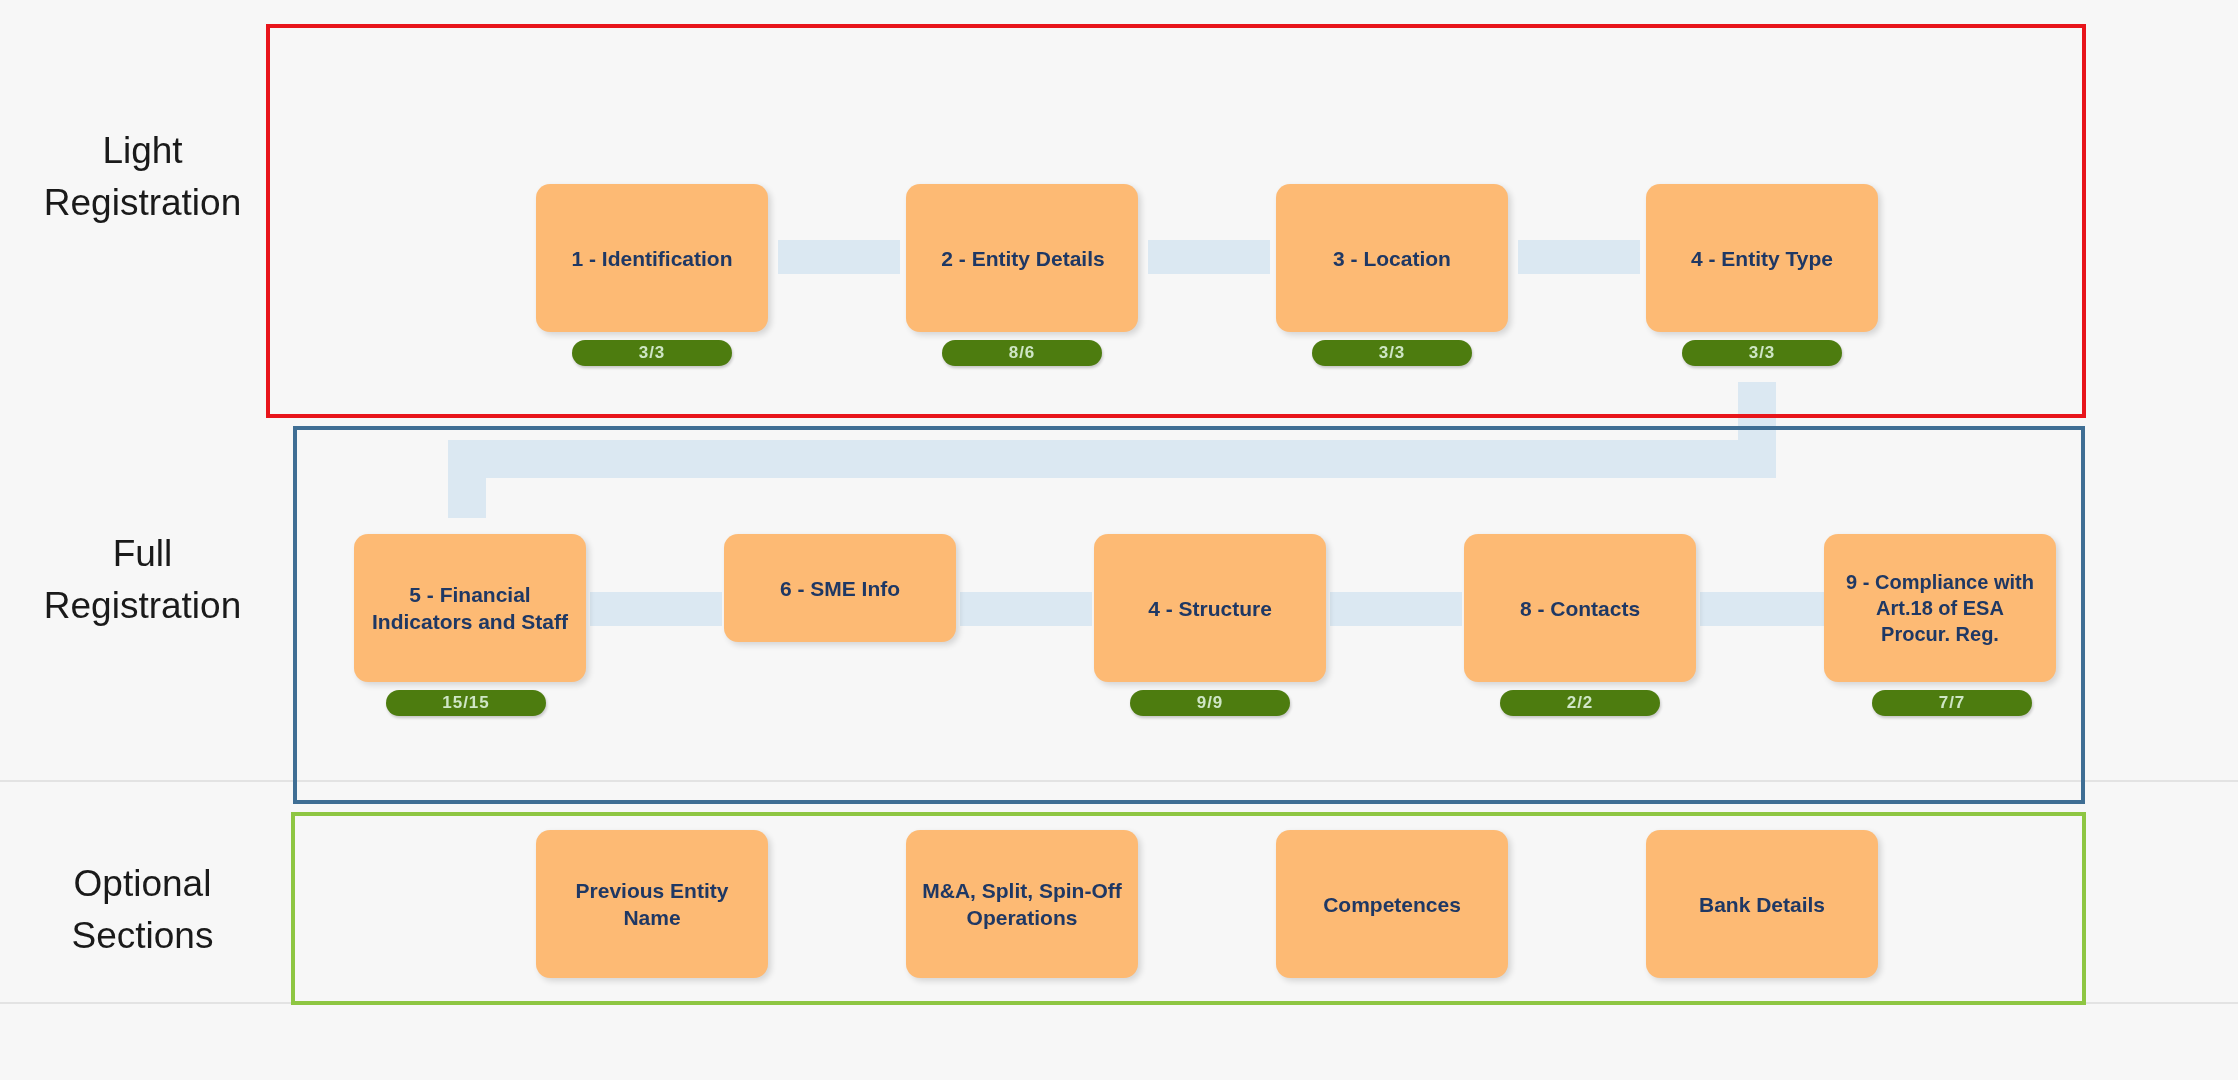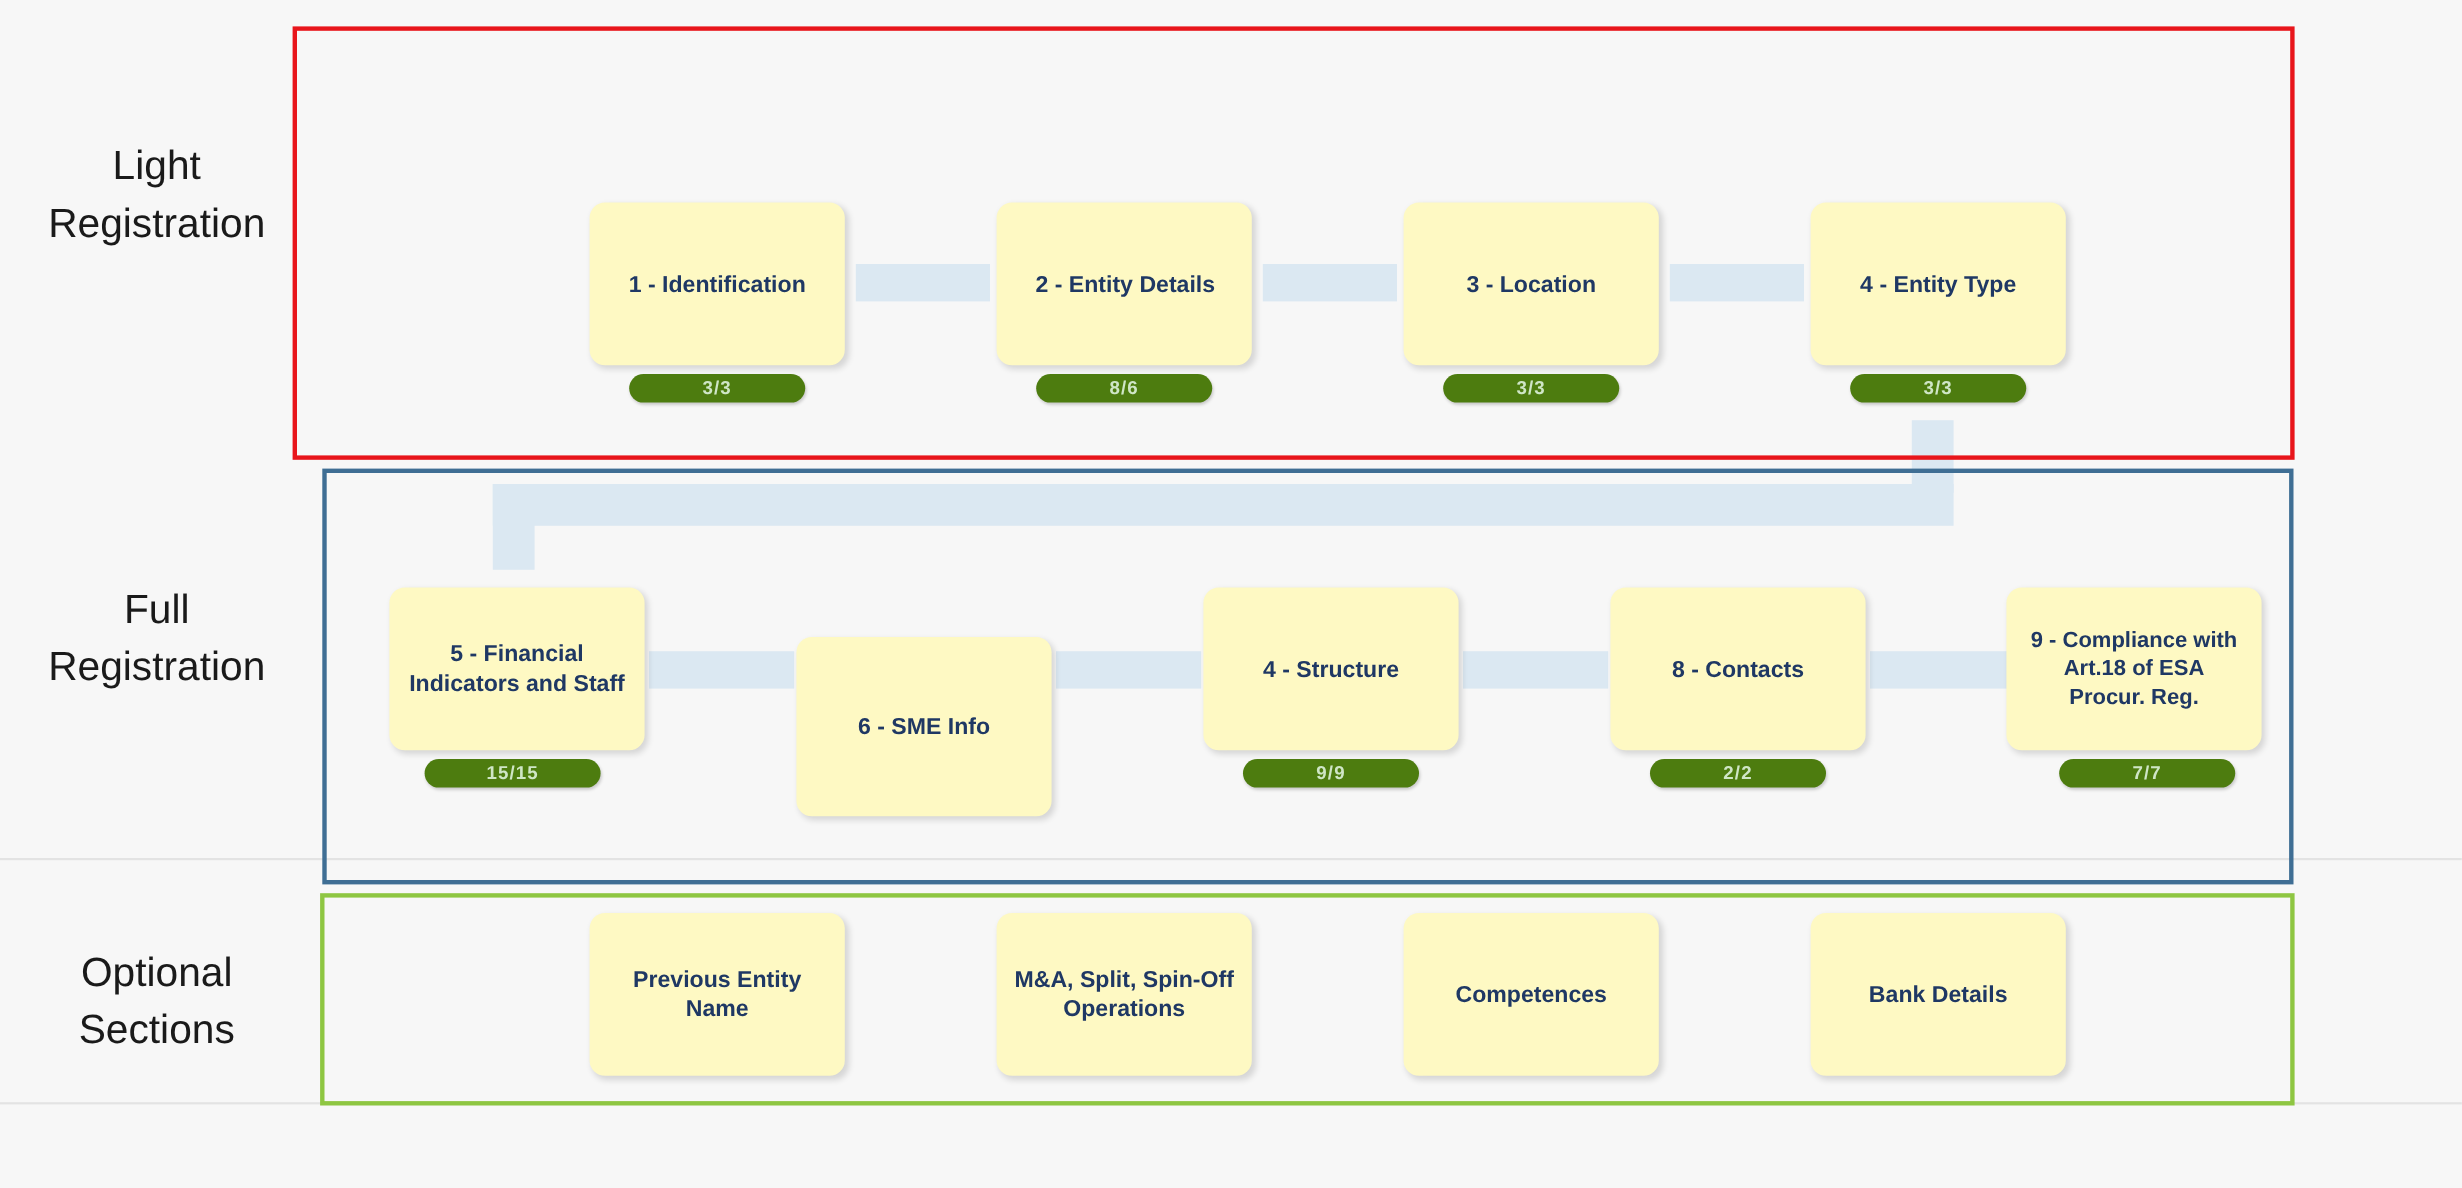--- a/index.html
+++ b/index.html
@@ -40,21 +40,21 @@
   #rule-mid{top:780px;}
   #rule-bottom{top:1002px;}
 
   
   .conn{position:absolute;background:#dbe8f2;z-index:10;}
 
   
   .node{
     position:absolute;
     box-sizing:border-box;
-    background:#fef9c3;
+    background:#fdba74;
     border-radius:14px;
     display:flex;align-items:center;justify-content:center;
     text-align:center;
     color:#1f3864;
     font-weight:bold;
     font-size:21px;
     line-height:27px;
     padding:6px 10px;
     box-shadow:3px 3px 6px rgba(0,0,0,0.14);
     z-index:20;
@@ -117,21 +117,21 @@
   <div class="node" style="left:1276px;top:184px;width:232px;height:148px;">3 - Location</div>
   <div class="badge" style="left:1312px;top:340px;width:160px;">3/3</div>
 
   <div class="node" style="left:1646px;top:184px;width:232px;height:148px;">4 - Entity Type</div>
   <div class="badge" style="left:1682px;top:340px;width:160px;">3/3</div>
 
   <div class="node" style="left:354px;top:534px;width:232px;height:148px;">5 - Financial
 Indicators and Staff</div>
   <div class="badge" style="left:386px;top:690px;width:160px;">15/15</div>
 
-  <div class="node" style="left:724px;top:534px;width:232px;height:163px;margin-top:45px;">6 - SME Info</div>
+  <div class="node" style="left:724px;top:534px;width:232px;height:108px;">6 - SME Info</div>
 
   <div class="node" style="left:1094px;top:534px;width:232px;height:148px;">4 - Structure</div>
   <div class="badge" style="left:1130px;top:690px;width:160px;">9/9</div>
 
   <div class="node" style="left:1464px;top:534px;width:232px;height:148px;">8 - Contacts</div>
   <div class="badge" style="left:1500px;top:690px;width:160px;">2/2</div>
 
   <div class="node" style="left:1824px;top:534px;width:232px;height:148px;font-size:20px;line-height:26px;">9 - Compliance with
 Art.18 of ESA
 Procur. Reg.</div>

